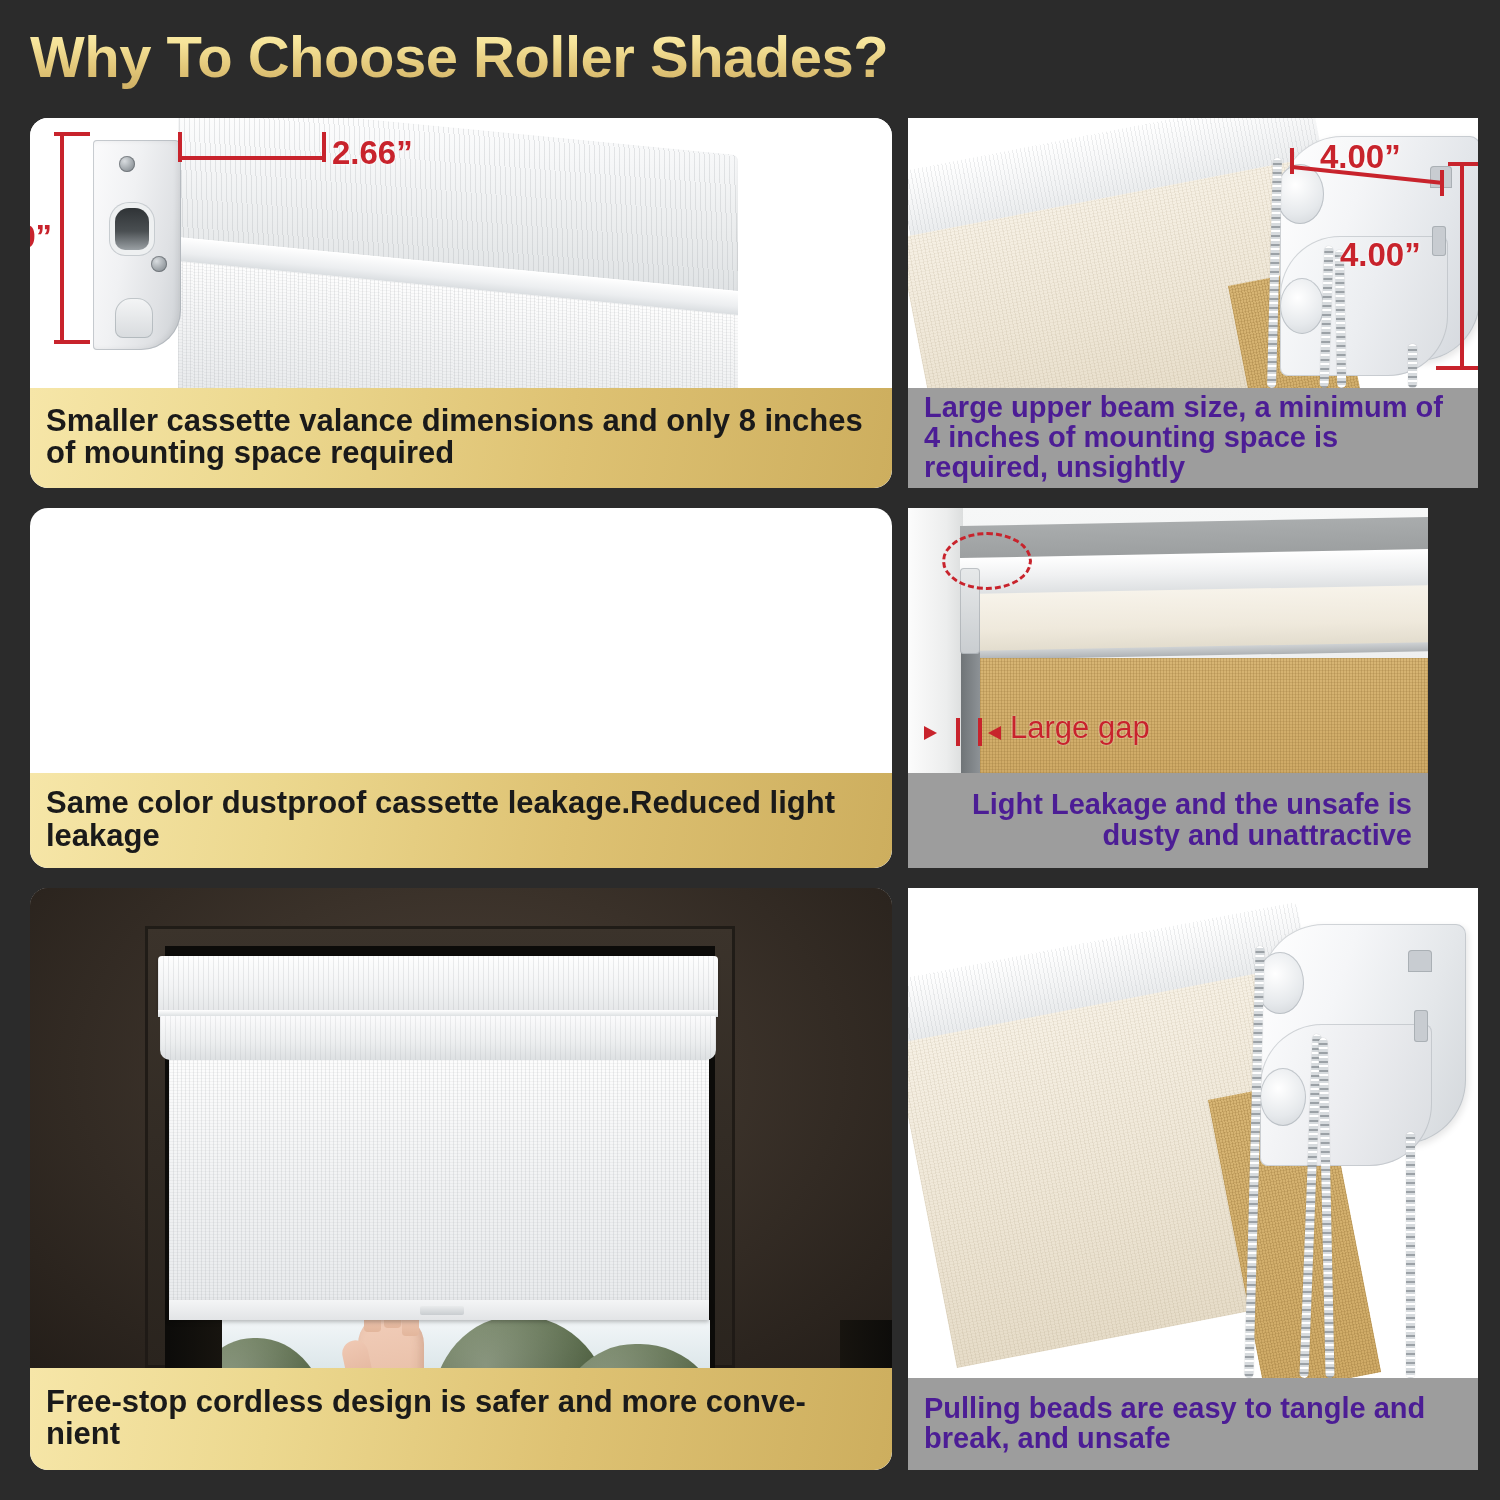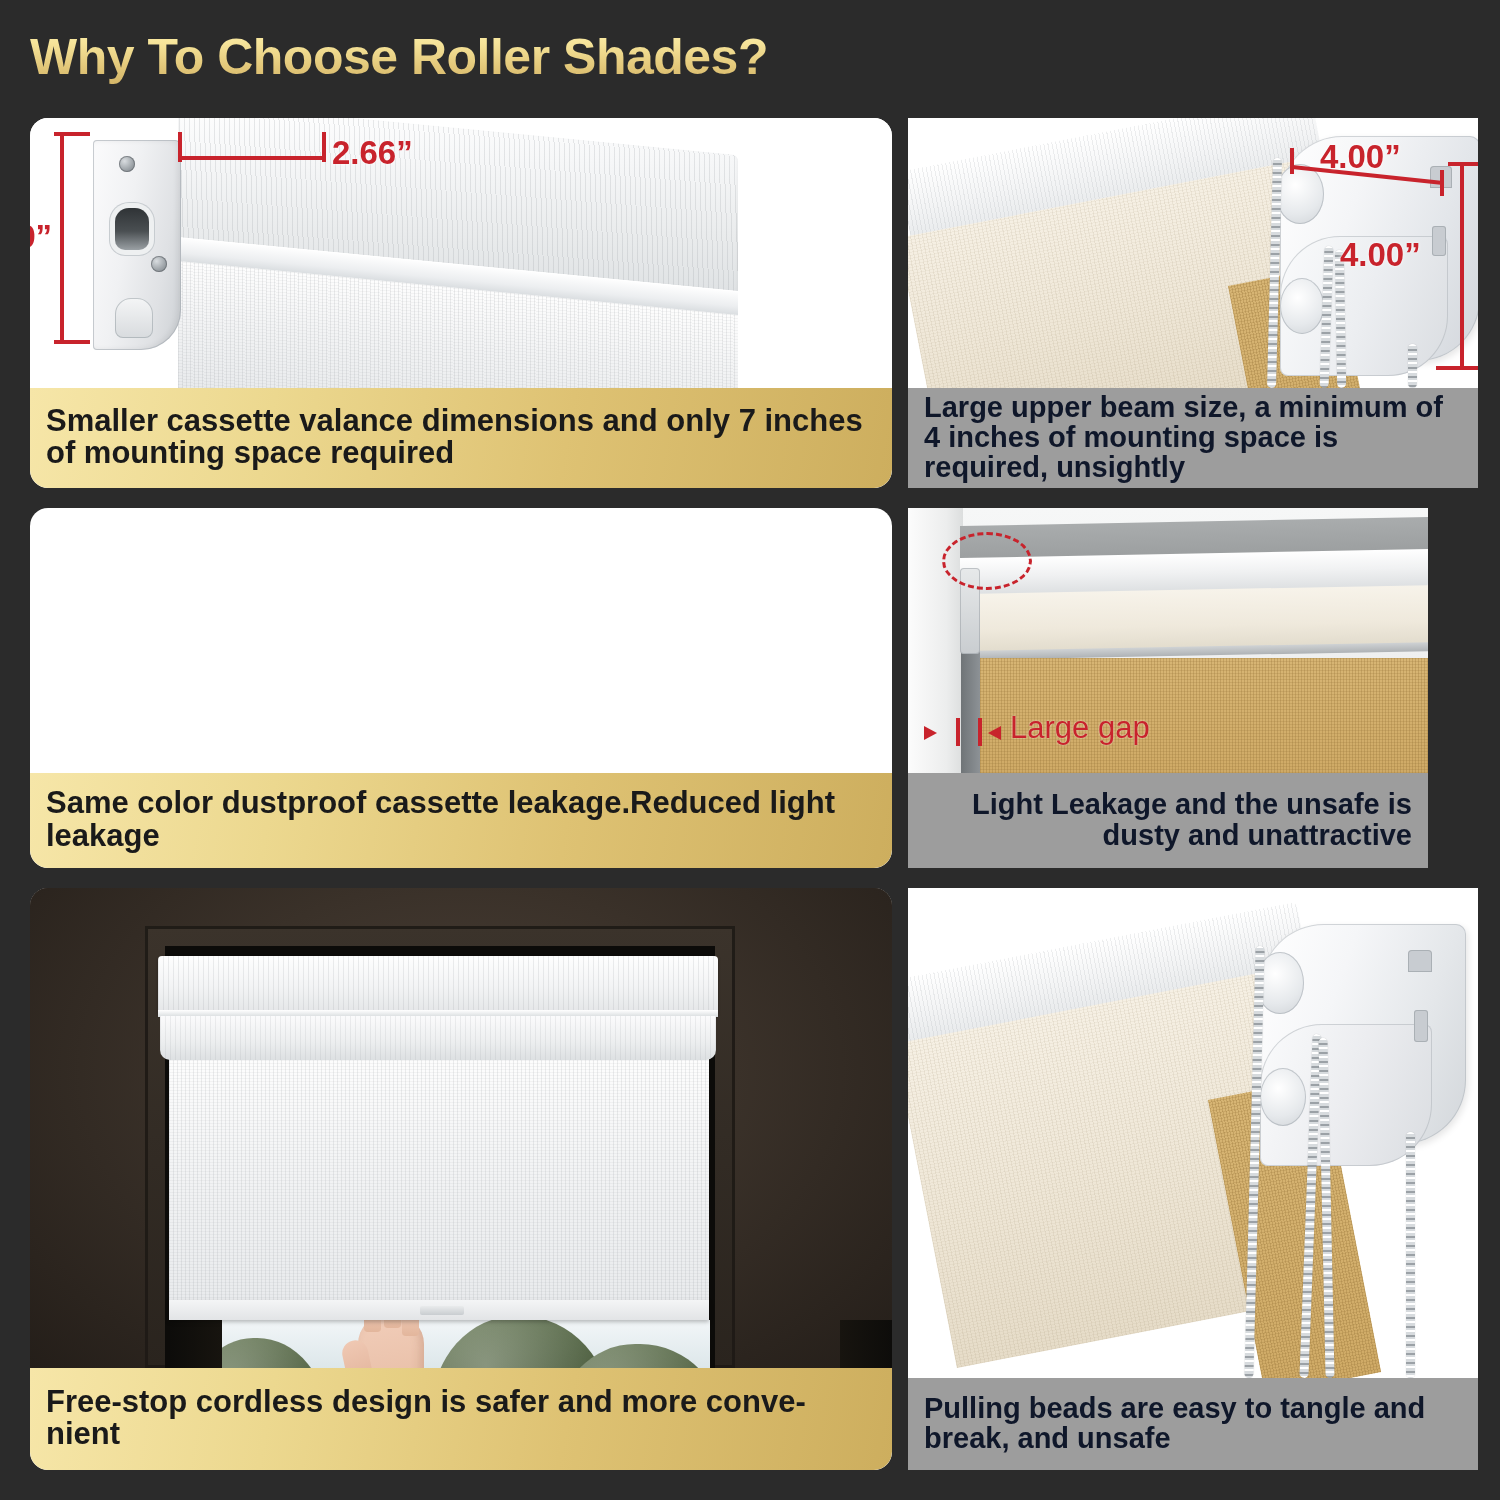--- a/index.html
+++ b/index.html
@@ -9,21 +9,21 @@
     font-family:"Liberation Sans", sans-serif;
     overflow:hidden;
     position:relative;
   }
 
   
   .title {
     position:absolute;
     left:30px; top:18px;
     width:1000px; height:78px;
-    font-size:50px;
+    font-size:58px;
     font-weight:bold;
     letter-spacing:-0.5px;
     line-height:78px;
     background:linear-gradient(180deg,#fdf0b4 0%,#f6e49a 32%,#e3c87a 62%,#c9a85c 100%);
     -webkit-background-clip:text;
     background-clip:text;
     color:transparent;
     -webkit-text-fill-color:transparent;
     white-space:nowrap;
   }
@@ -45,21 +45,21 @@
     font-weight:bold;
     line-height:1.04;
   }
   .caption.good {
     background:linear-gradient(100deg,#f6e6a8 0%,#ecd88f 28%,#dec273 62%,#cdae5e 100%);
     color:#1a1a1a;
     border-radius:0 0 18px 18px;
   }
   .caption.bad {
     background:#9d9d9d;
-    color:#0f172a;
+    color:#4c1d95;
   }
   .cap-txt { display:block; }
 
   
 
   
   .fab-white {
     background:
       repeating-linear-gradient(90deg, rgba(140,145,150,.16) 0 1px, rgba(255,255,255,0) 1px 4px),
       repeating-linear-gradient(0deg, rgba(120,125,130,.07) 0 1px, rgba(255,255,255,0) 1px 3px),
@@ -418,21 +418,21 @@
       <div class="dim-tick" style="left:292px; top:14px;  width:4px;   height:30px;"></div>
       <div class="dim-label" style="left:302px; top:16px; font-size:33px;">2.66”</div>
 
       <div class="dim-line" style="left:30px; top:14px; width:4px; height:212px;"></div>
       <div class="dim-tick" style="left:24px; top:14px;  width:36px; height:4px;"></div>
       <div class="dim-tick" style="left:24px; top:222px; width:36px; height:4px;"></div>
       <div class="dim-label" style="left:-118px; top:100px; width:140px; text-align:right; font-size:33px;">5.49”</div>
     </div>
 
     <div class="caption good" style="height:100px; font-size:31px;">
-      <span class="cap-txt">Smaller cassette valance dimensions and only 7 inches of mounting space required</span>
+      <span class="cap-txt">Smaller cassette valance dimensions and only 8 inches of mounting space required</span>
     </div>
   </div>
 
   <div class="panel right" style="left:908px; top:118px; width:570px; height:370px;">
 
     <div class="photo" id="p2photo" style="height:270px;">
 
       <div class="p2-tube fab-white"></div>
       <div class="p2-fab fab-cream"></div>
       <div class="p2-tanstrip fab-tan"></div>

